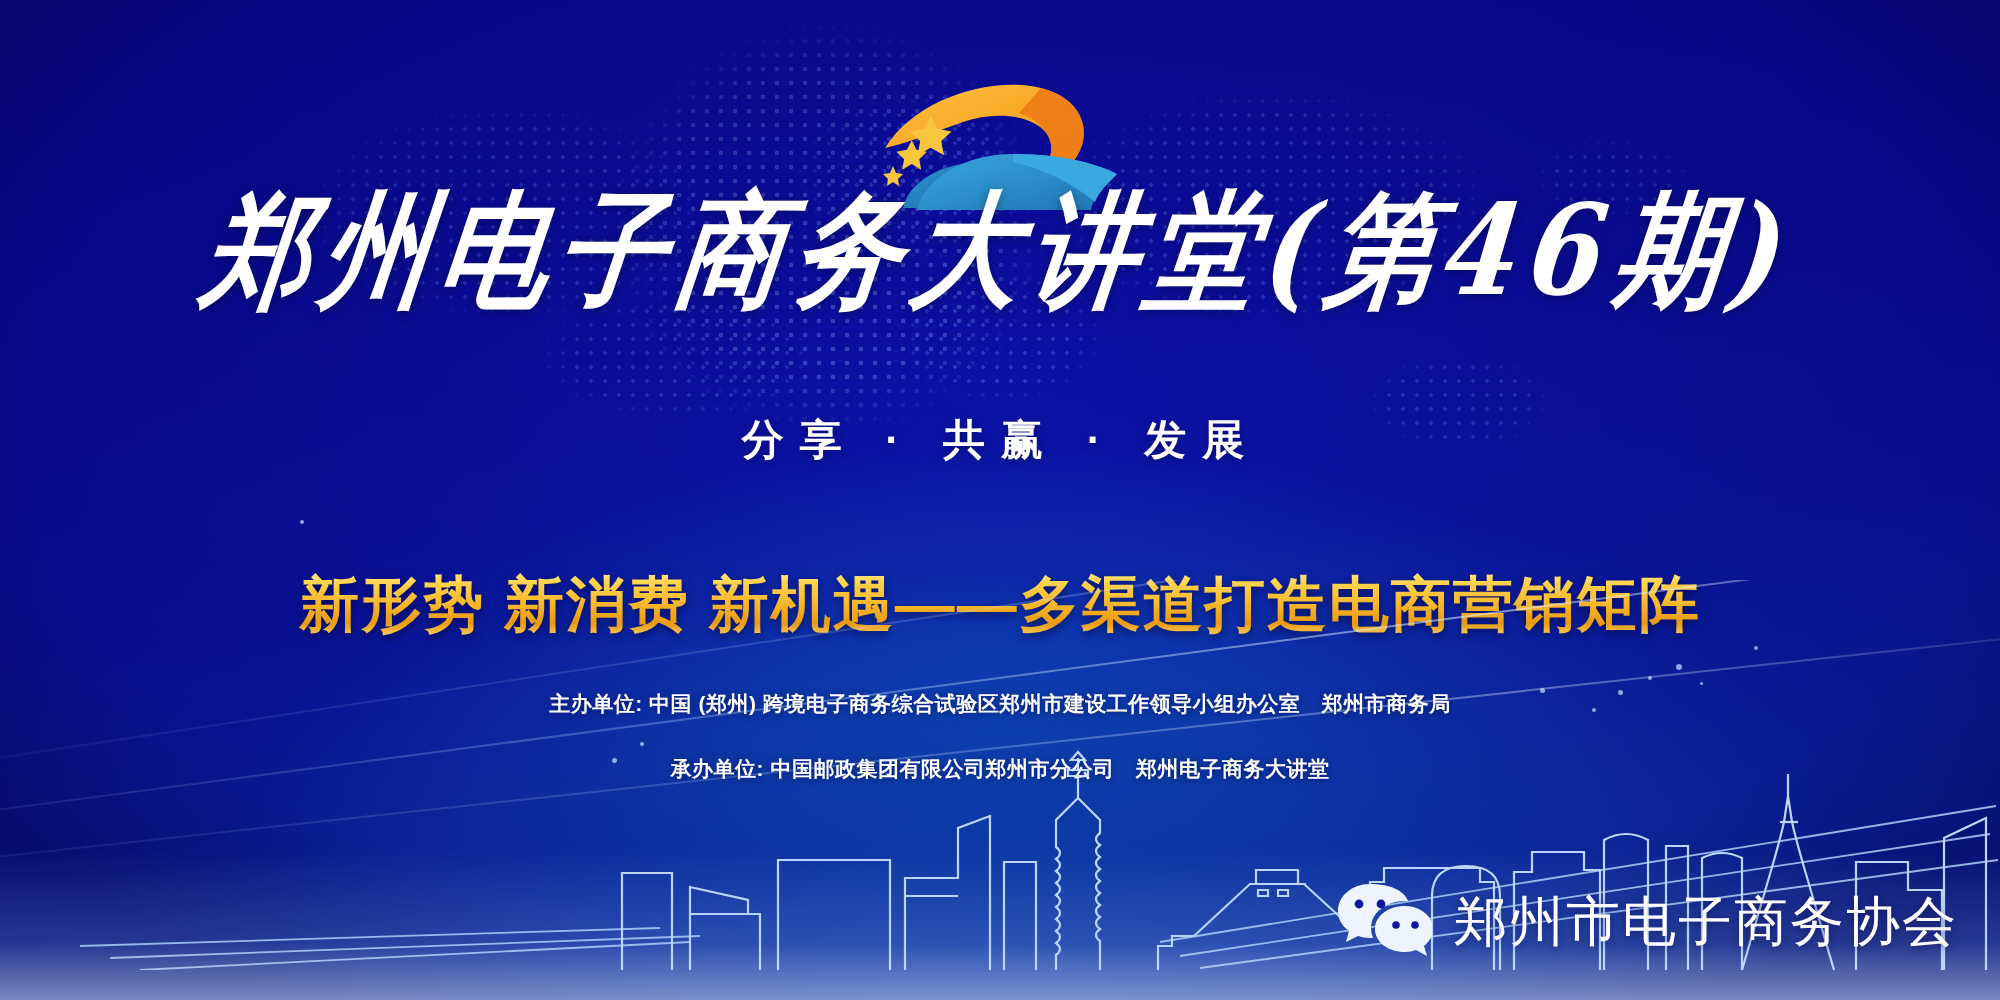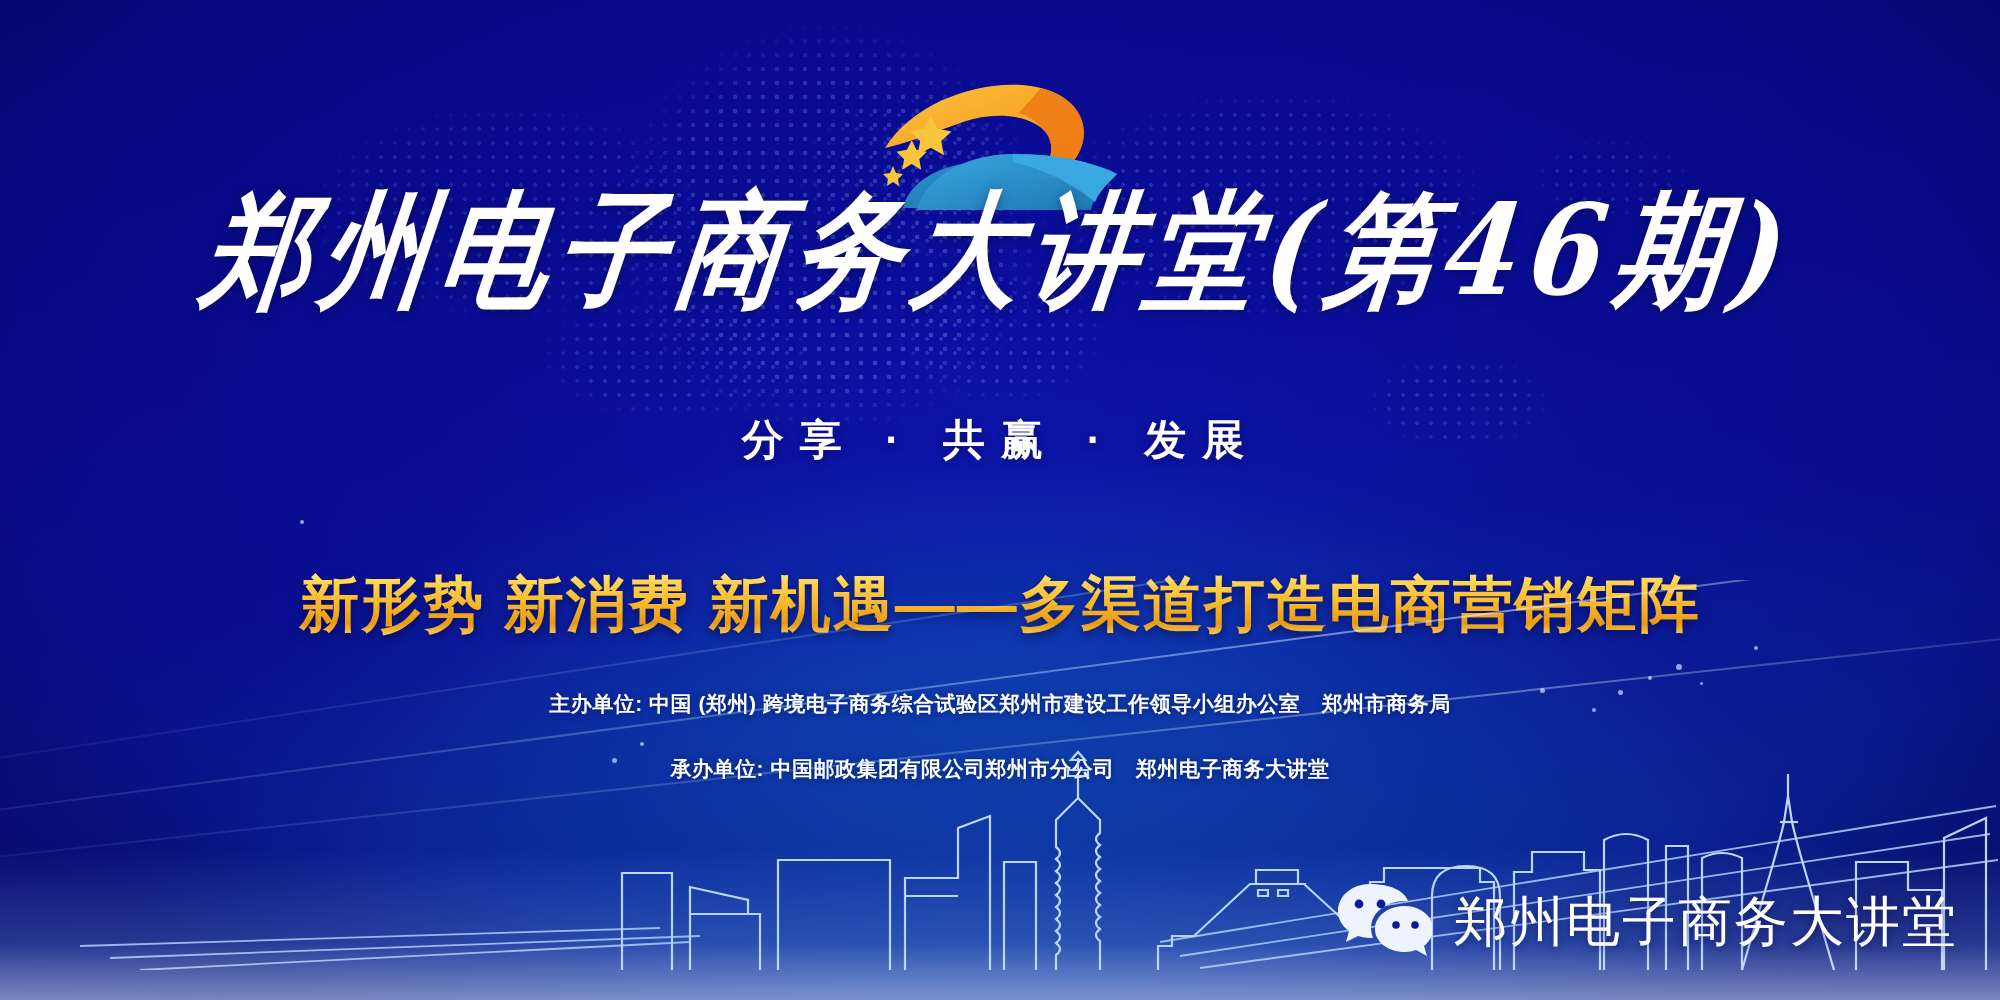--- a/index.html
+++ b/index.html
@@ -241,16 +241,16 @@
     <svg width="96" height="84" viewBox="0 0 96 84" aria-hidden="true">
       <path d="M34 4 C16 4 2 16 2 31 c0 8 4 15 11 20 l-3 11 12 -6 c4 1 8 2 12 2 1 0 2 0 3 0
                C36 55 35 52 35 48 c0 -15 15 -27 34 -27 1 0 2 0 3 0 C68 10 53 4 34 4 z" fill="#eef4ff"></path>
       <circle cx="23" cy="24" r="4.4" fill="#0c16a0"></circle>
       <circle cx="45" cy="24" r="4.4" fill="#0c16a0"></circle>
       <path d="M69 26 C52 26 39 36 39 49 c0 13 13 23 30 23 4 0 8 -1 11 -2 l11 6 -3 -10
                c5 -4 9 -10 9 -17 0 -13 -13 -23 -28 -23 z" fill="#eef4ff"></path>
       <circle cx="60" cy="45" r="3.8" fill="#0c16a0"></circle>
       <circle cx="79" cy="45" r="3.8" fill="#0c16a0"></circle>
     </svg>
-    <span class="wechat-label">郑州电子商务大讲堂</span>
+    <span class="wechat-label">郑州市电子商务协会</span>
   </div>
 
 </div>
 
 </body></html>

